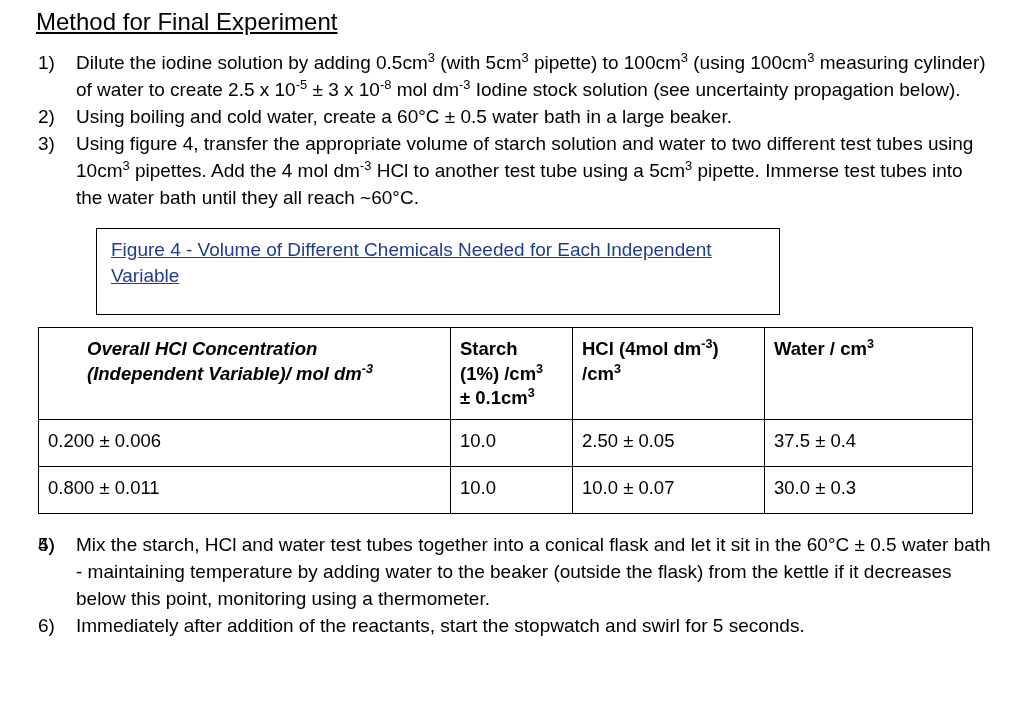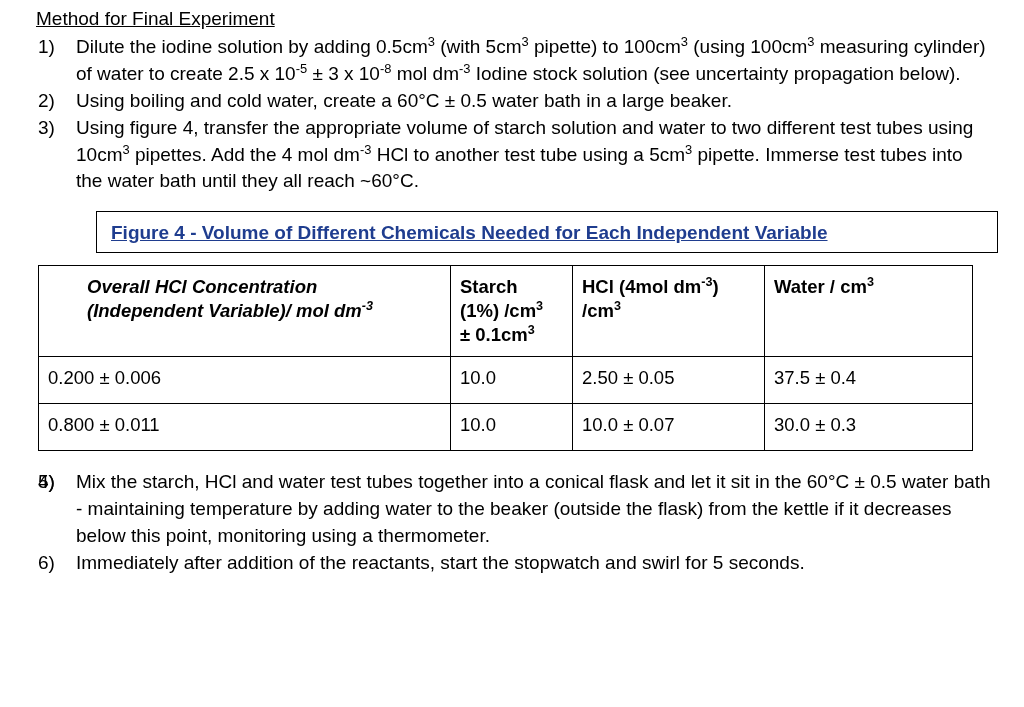--- a/index.html
+++ b/index.html
@@ -17,23 +17,23 @@
     overflow: hidden;
   }
   .page {
     position: relative;
     width: 1024px;
     height: 707px;
     padding: 0;
     box-sizing: border-box;
   }
   .doc-title {
-    font-size: 19px;
+    font-size: 24px;
     text-decoration: underline;
-    margin: 6px 0 2px 36px;
+    margin: 6px 0 12px 36px;
   }
   ol.method {
     list-style: none;
     margin: 0;
     padding: 0;
   }
   ol.method > li {
     position: relative;
     padding-left: 38px;
     margin: 0 34px 0 38px;
@@ -49,24 +49,23 @@
   }
   sup, sub {
     font-size: 0.68em;
     line-height: 0;
   }
   .b { font-weight: normal; }
 
   .fig-caption-box {
     margin: 16px 34px 0 96px;
     border: 1px solid #000;
-    padding: 8px 12px 6px 14px;
-    width: 902px;
+    padding: 8px 12px 26px 14px;
+    width: 684px;
     box-sizing: border-box;
-    font-weight: bold;
   }
   .fig-caption-box .cap {
     color: #1f3d8f;
     text-decoration: underline;
     font-size: 19px;
   }
 
   table.chem {
     border-collapse: collapse;
     margin: 12px 0 0 38px;

